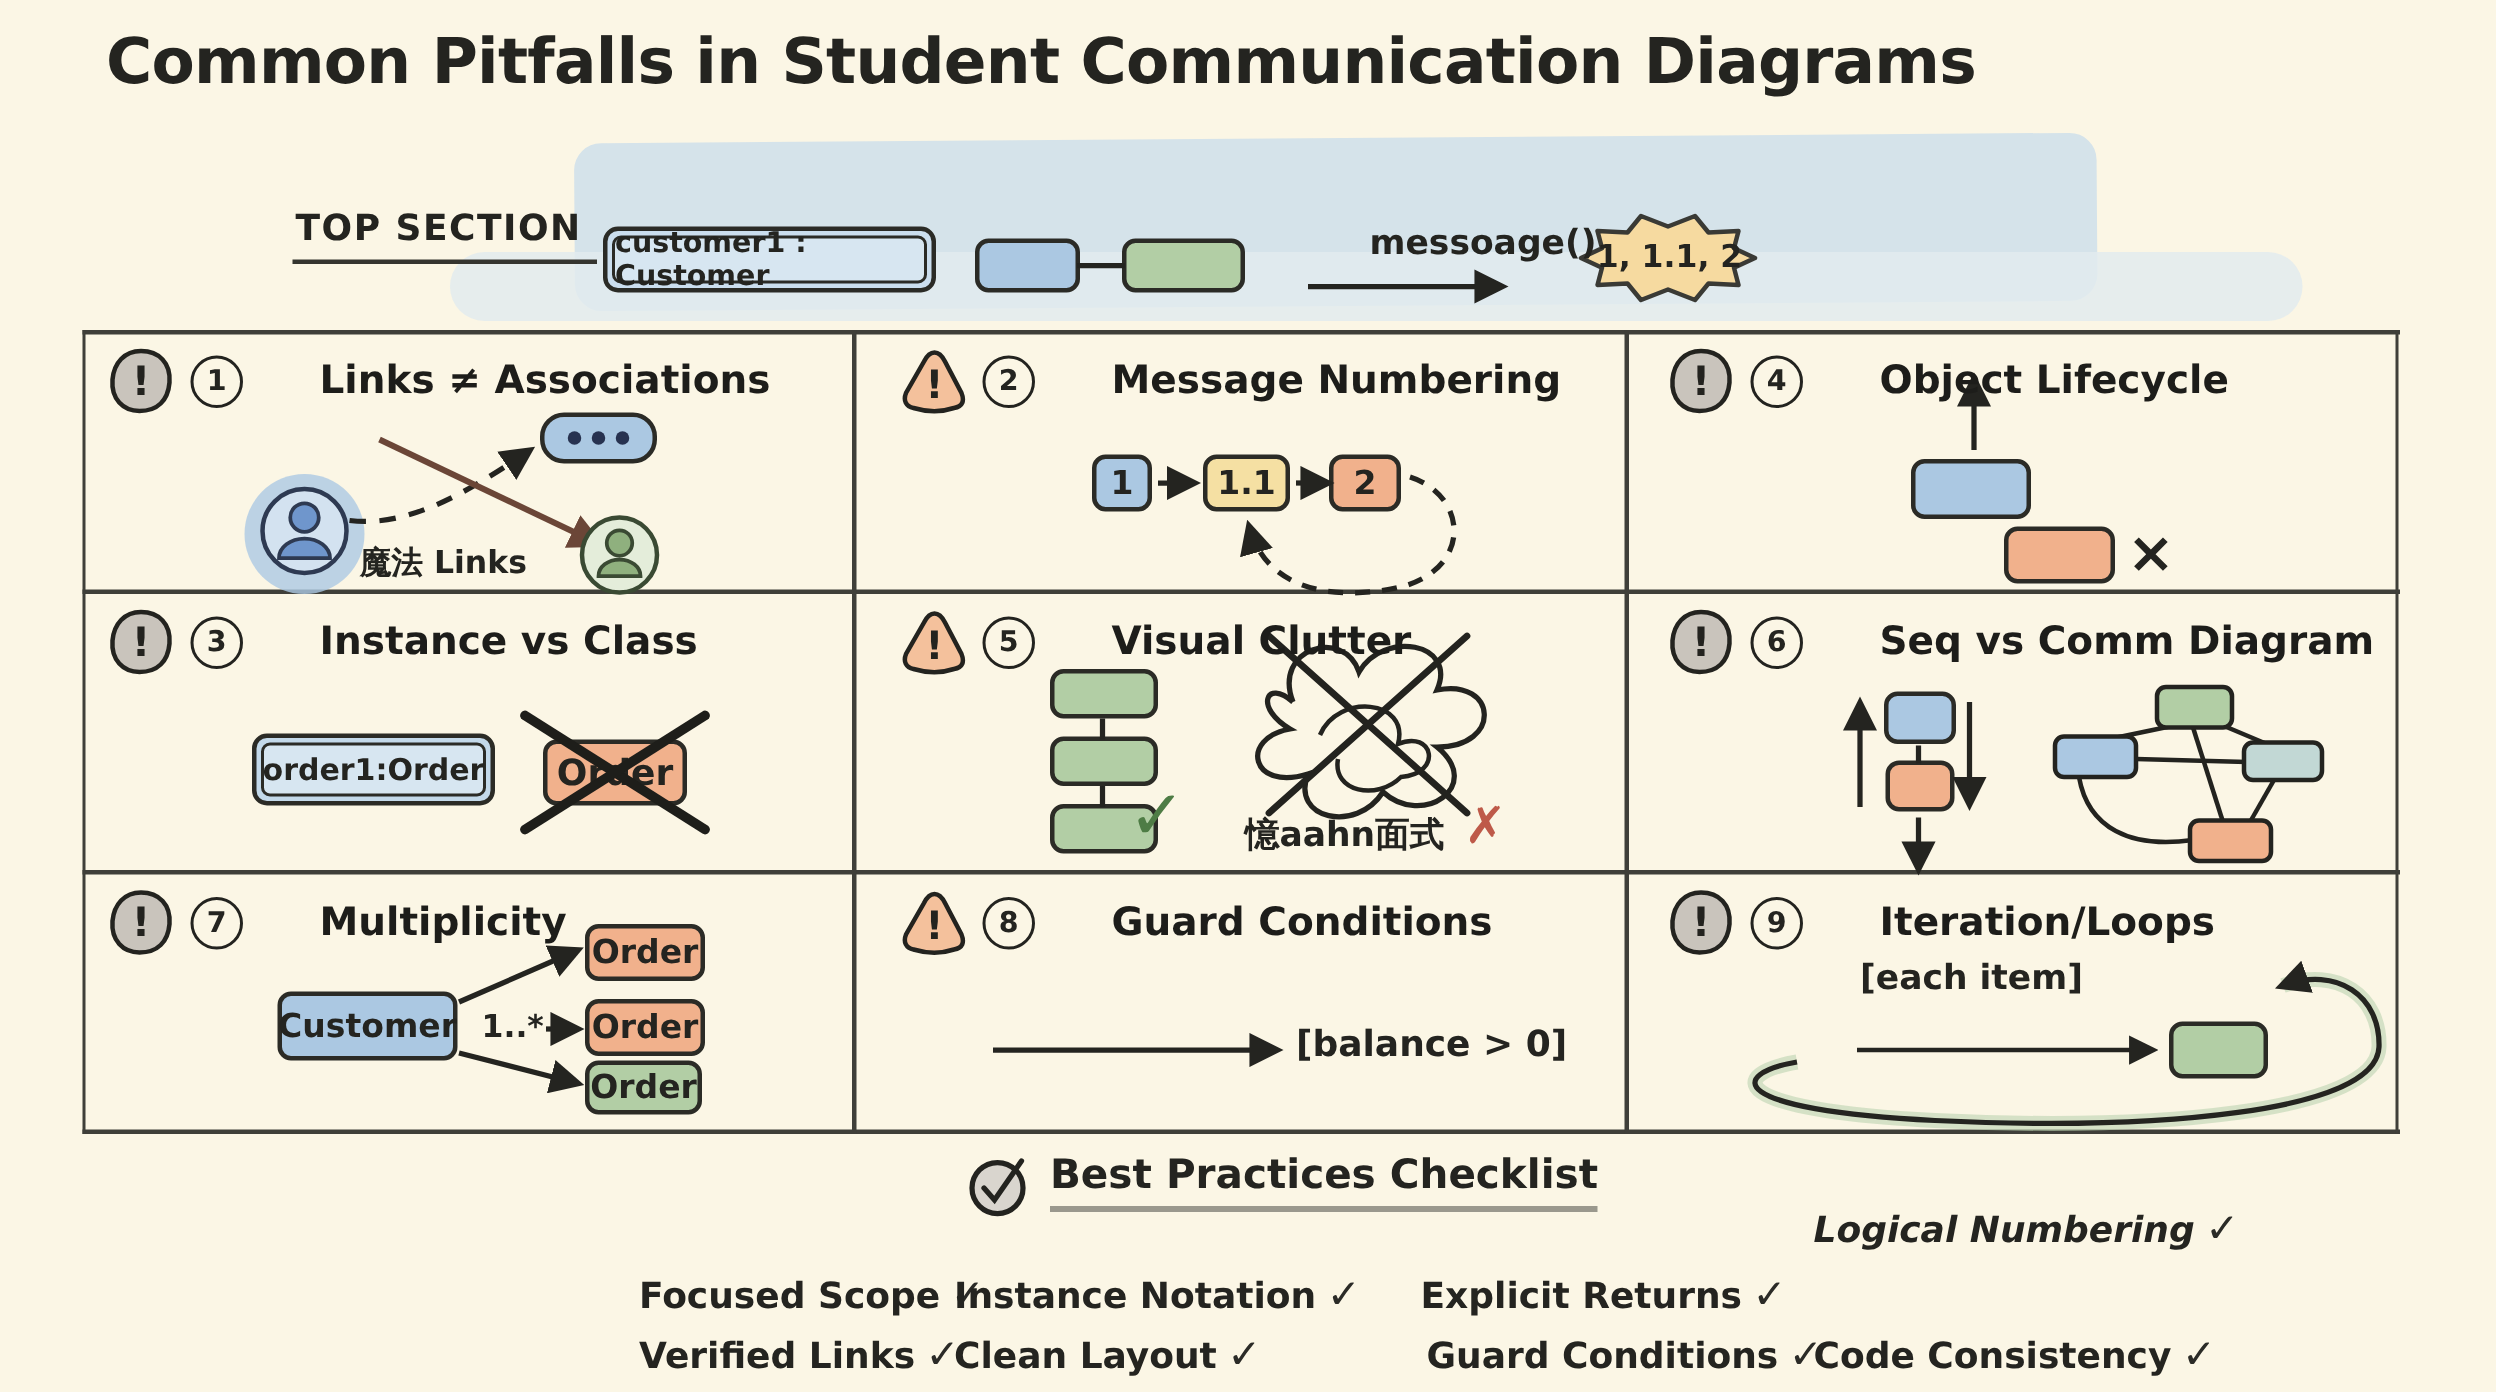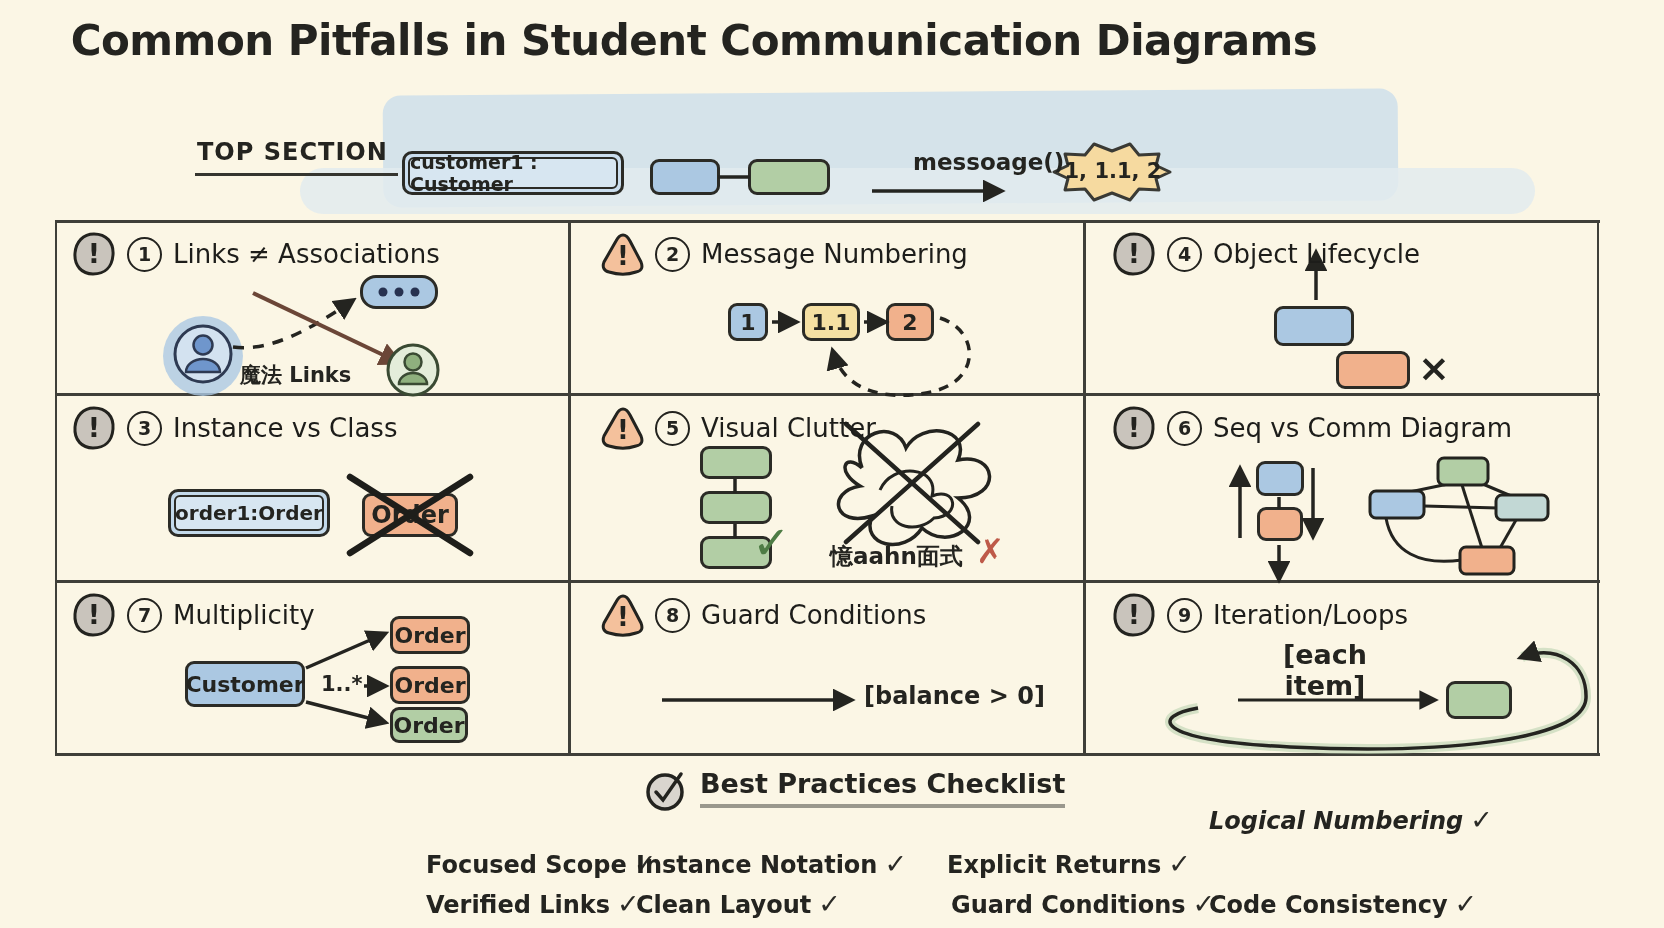--- a/index.html
+++ b/index.html
@@ -15,21 +15,21 @@
   .box{position:absolute;border:3px solid #2B2B26;border-radius:9px;display:flex;align-items:center;
        justify-content:center;font-weight:bold;box-sizing:border-box;}
   .blue{background:#ABC8E2;} .green{background:#B2CEA5;} .orange{background:#F1B18C;}
   .yellow{background:#F5E0A3;}
   .dbl-outer{position:absolute;border:3px solid #2B2B26;border-radius:10px;box-sizing:border-box;}
   .dbl-inner{position:absolute;inset:3px;border:2px solid #2B2B26;border-radius:6px;background:#D7E6F1;
              display:flex;align-items:center;justify-content:center;font-weight:bold;}
   .cell-head{position:absolute;display:flex;align-items:center;gap:11px;}
   .numcircle{display:inline-flex;width:31px;height:31px;border:2.5px solid #23231F;border-radius:50%;
              align-items:center;justify-content:center;font-size:19px;font-weight:bold;flex:0 0 auto;}
-  .cell-title{font-size:26px;font-weight:normal;color:#1D1D1A;white-space:nowrap;}
+  .cell-title{font-size:26px;font-weight:bold;color:#1D1D1A;white-space:nowrap;margin-left:40px;}
   .cap{position:absolute;font-weight:bold;}
   .art{position:absolute;left:0;top:0;z-index:3;pointer-events:none;}
   .z2{z-index:2;} .z4{z-index:4;}
   .check-item{position:absolute;font-size:24px;font-weight:bold;white-space:nowrap;margin-top:20px;}
   .check-item .check{font-size:27px;margin-left:7px;color:#2B2B27;}
   .bp-heading{font-size:27px;font-weight:bold;border-bottom:4px solid #9A988D;padding-bottom:5px;}
 </style>
 </head>
 <body>
 
@@ -167,21 +167,21 @@
   <div class="box orange z2" style="left:1257px;top:507px;width:46px;height:34px;"></div>
 
   <div class="box blue z2" style="left:185px;top:661px;width:120px;height:46px;font-size:22px;border-width:3.5px;">Customer</div>
   <div class="abs cap z4" style="left:321px;top:672px;font-size:21px;">1..*</div>
   <div class="box orange z2" style="left:390px;top:616px;width:80px;height:38px;font-size:22px;">Order</div>
   <div class="box orange z2" style="left:390px;top:666px;width:80px;height:38px;font-size:22px;">Order</div>
   <div class="box green z2" style="left:390px;top:707px;width:78px;height:36px;font-size:22px;">Order</div>
 
   <div class="abs cap z4" style="left:864px;top:682px;font-size:24px;">[balance &gt; 0]</div>
 
-  <div class="abs cap z4" style="left:1240px;top:639px;width:170px;text-align:center;font-size:27px;">[each item]</div>
+  <div class="abs cap z4" style="left:1240px;top:639px;width:170px;font-size:23px;">[each item]</div>
   <div class="box green z2" style="left:1446px;top:681px;width:66px;height:38px;"></div>
 
   <div class="abs z4" style="left:644px;top:768px;display:flex;align-items:flex-start;gap:12px;">
     <svg width="44" height="44" viewBox="0 0 44 44">
         <circle cx="21" cy="24" r="17" fill="#D9D5CE" stroke="#23231F" stroke-width="3.5"></circle>
         <path d="M12 24L19 32L37 6" stroke="#23231F" stroke-width="3.5" fill="none" stroke-linecap="round"></path>
       </svg>
     <span class="bp-heading">Best Practices Checklist</span>
   </div>
 

